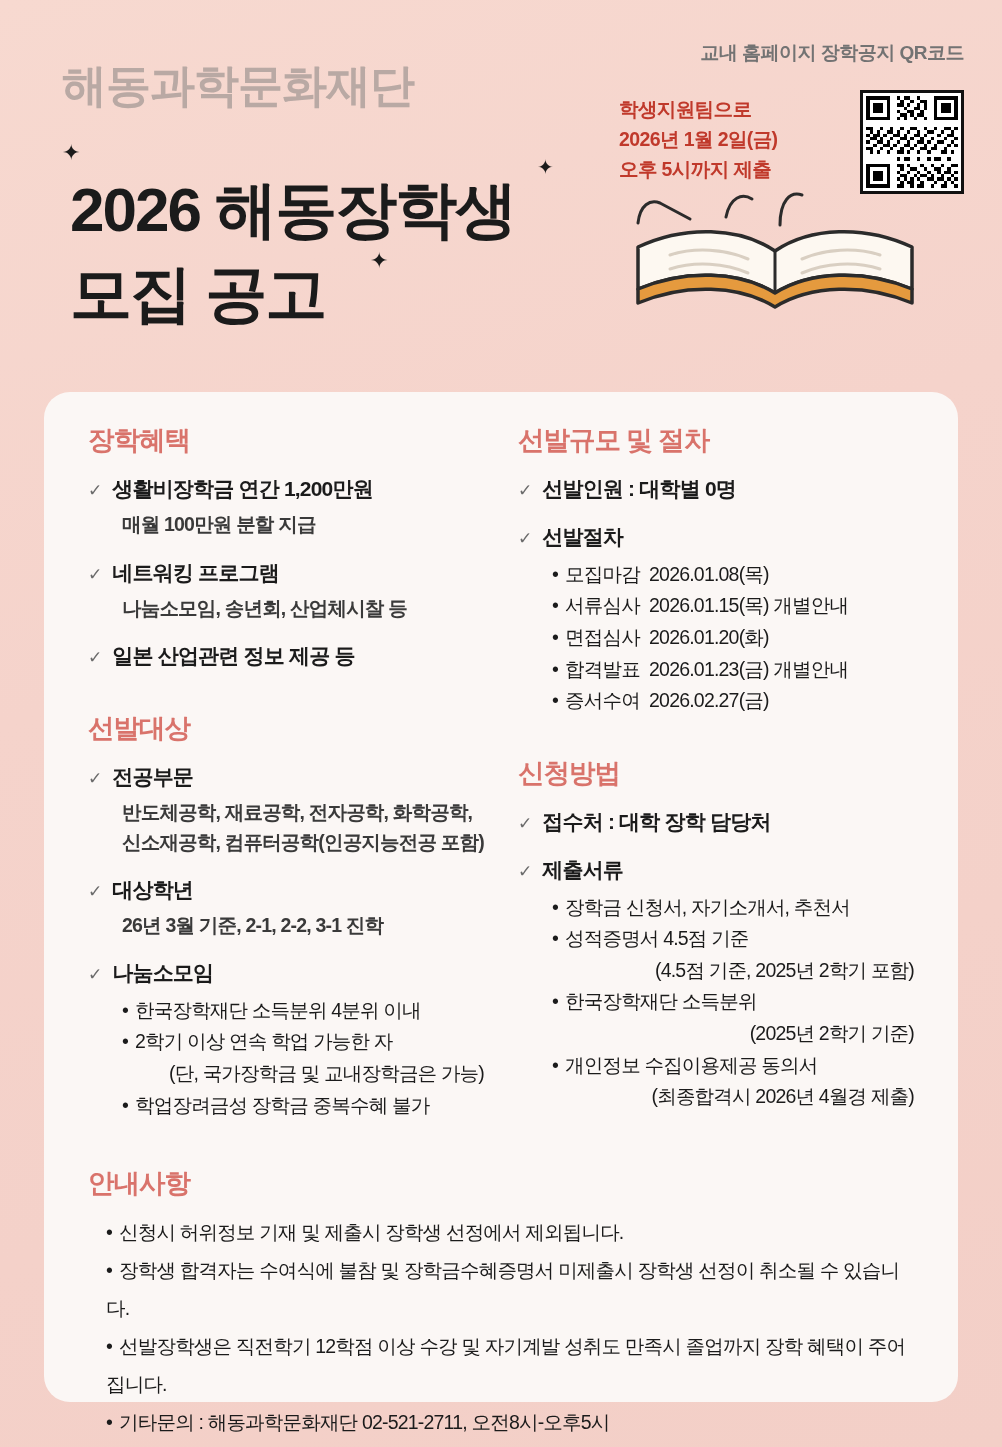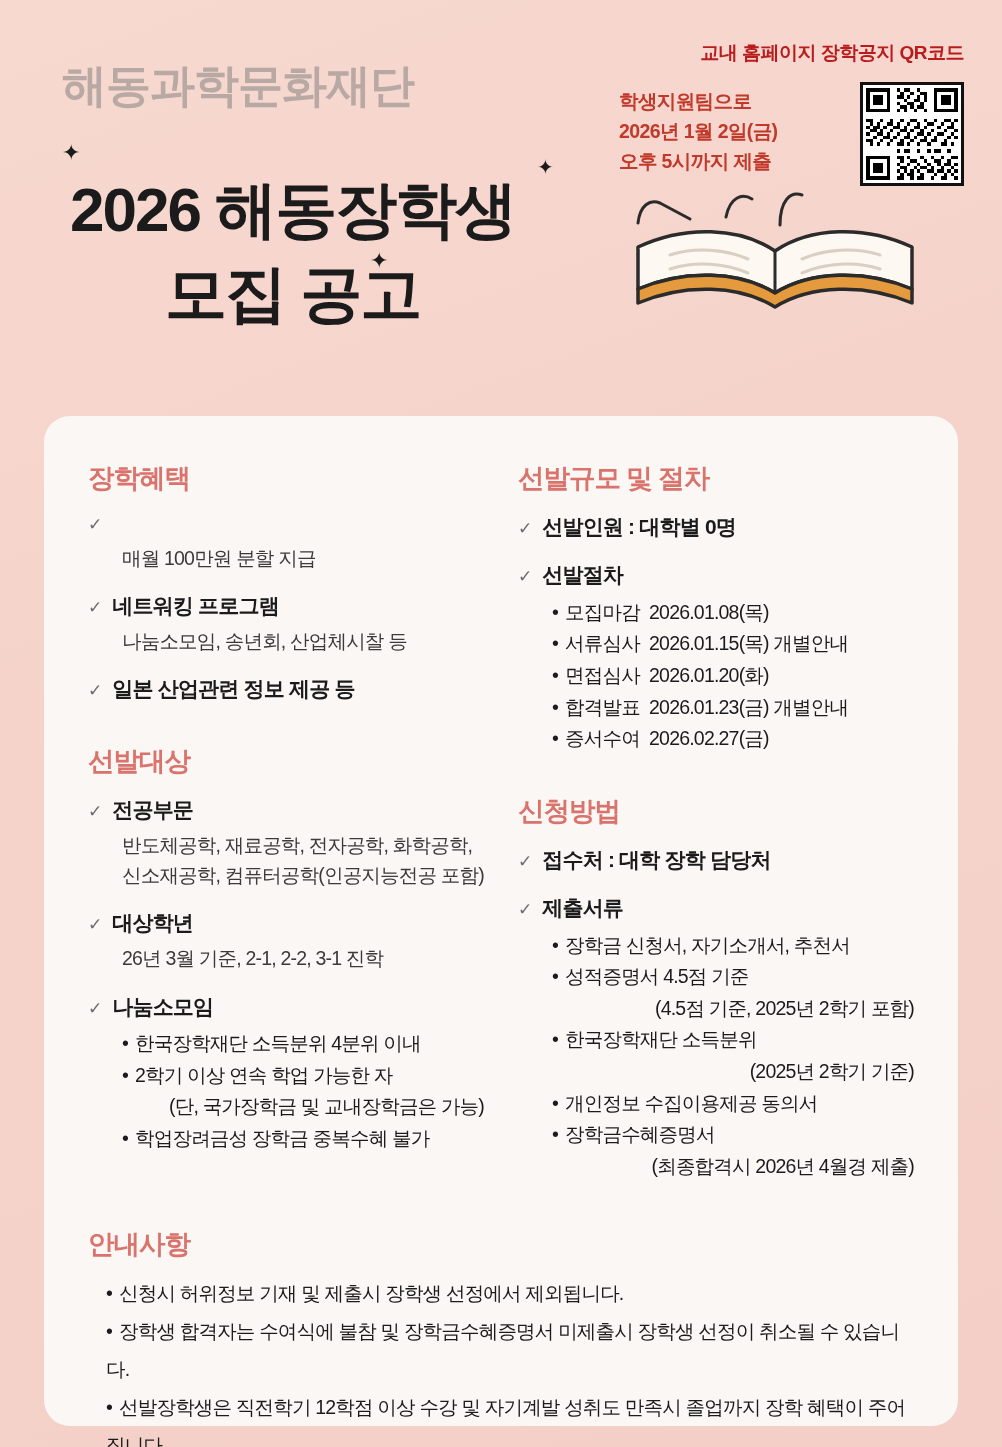--- a/index.html
+++ b/index.html
@@ -25,42 +25,41 @@
     letter-spacing: -1px;
   }
   .main-title {
     position: absolute;
     left: 70px; top: 168px;
     font-size: 62px;
     font-weight: bold;
     color: #1b1b1b;
     letter-spacing: -2px;
     line-height: 1.35;
-    text-align: center;
   }
   .main-title .line2 { display: block; }
 
   .sparkle {
     position: absolute;
     color: #1b1b1b;
     font-size: 26px;
     line-height: 1;
   }
   .sp1 { left: 62px; top: 142px; font-size: 22px; }
   .sp2 { left: 537px; top: 157px; font-size: 20px; }
   .sp3 { left: 370px; top: 250px; font-size: 22px; }
 
   
   .qr-block { position: absolute; right: 38px; top: 40px; width: 345px; }
   .qr-caption {
-    color: #b91c1c;
+    color: #737373;
     font-weight: bold;
     font-size: 19px;
     text-align: right;
-    margin-bottom: 16px;
+    margin-bottom: 24px;
     letter-spacing: -0.5px;
   }
   .qr-row { display: flex; justify-content: space-between; gap: 14px; align-items: flex-start; }
   .qr-text {
     color: #c0392b;
     font-weight: bold;
     font-size: 19.5px;
     line-height: 1.55;
     text-align: left;
     padding-top: 4px;
@@ -74,26 +73,26 @@
     flex: none;
   }
   .qr-code .qr-canvas { width: 100%; height: 100%; display: block; }
 
   
   .book { position: absolute; left: 630px; top: 185px; width: 300px; height: 140px; }
 
   
   .card {
     position: absolute;
-    left: 44px; top: 416px;
+    left: 44px; top: 392px;
     width: 914px;
     height: 1010px;
     background: #fbf7f5;
     border-radius: 26px;
-    padding: 44px 44px 20px 44px;
+    padding: 30px 44px 20px 44px;
   }
   .cols { display: flex; gap: 34px; }
   .col { width: 50%; }
 
   .sect-title {
     font-size: 26.5px;
     font-weight: bold;
     color: #d9736b;
     letter-spacing: -1px;
     margin: 0 0 16px 0;
@@ -114,21 +113,21 @@
     font-weight: bold;
     letter-spacing: -0.8px;
     line-height: 1.45;
   }
   .sub {
     font-size: 19.5px;
     color: #3a3a3a;
     letter-spacing: -0.8px;
     line-height: 1.5;
     margin: 1px 0 0 34px;
-    font-weight: normal;
+    font-weight: bold;
   }
   .group { margin-bottom: 18px; }
 
   .bullets { margin: 4px 0 0 34px; }
   .bullet {
     font-size: 19.5px;
     color: #1b1b1b;
     letter-spacing: -0.8px;
     line-height: 1.62;
     white-space: pre;
@@ -350,20 +349,21 @@
 <div class="card">
   <div class="cols">
 
     <div class="col col-left">
 
       <h2 class="sect-title">장학혜택</h2>
 
       <div class="group">
         <div class="chk-item">
           <span class="chk">✓</span>
+          <span class="chk-text">생활비장학금 연간 1,200만원</span>
         </div>
         <div class="sub">매월 100만원 분할 지급</div>
       </div>
 
       <div class="group">
         <div class="chk-item">
           <span class="chk">✓</span>
           <span class="chk-text">네트워킹 프로그램</span>
         </div>
         <div class="sub">나눔소모임, 송년회, 산업체시찰 등</div>
@@ -448,21 +448,20 @@
           <span class="chk">✓</span>
           <span class="chk-text">제출서류</span>
         </div>
         <div class="bullets">
           <div class="bullet"><span class="dot">•</span><span>장학금 신청서, 자기소개서, 추천서</span></div>
           <div class="bullet"><span class="dot">•</span><span>성적증명서 4.5점 기준</span></div>
           <div class="bullet"><span class="cont">(4.5점 기준, 2025년 2학기 포함)</span></div>
           <div class="bullet"><span class="dot">•</span><span>한국장학재단 소득분위</span></div>
           <div class="bullet"><span class="cont">(2025년 2학기 기준)</span></div>
           <div class="bullet"><span class="dot">•</span><span>개인정보 수집이용제공 동의서</span></div>
-          <div class="bullet"><span class="dot">•</span><span>장학금수혜증명서</span></div>
           <div class="bullet"><span class="cont">(최종합격시 2026년 4월경 제출)</span></div>
         </div>
       </div>
     </div>
   </div>
 
   <div class="notice">
     <h2 class="sect-title">안내사항</h2>
     <div class="notice-list">
       <div class="notice-item"><span class="dot">•</span><span>신청시 허위정보 기재 및 제출시 장학생 선정에서 제외됩니다.</span></div>

